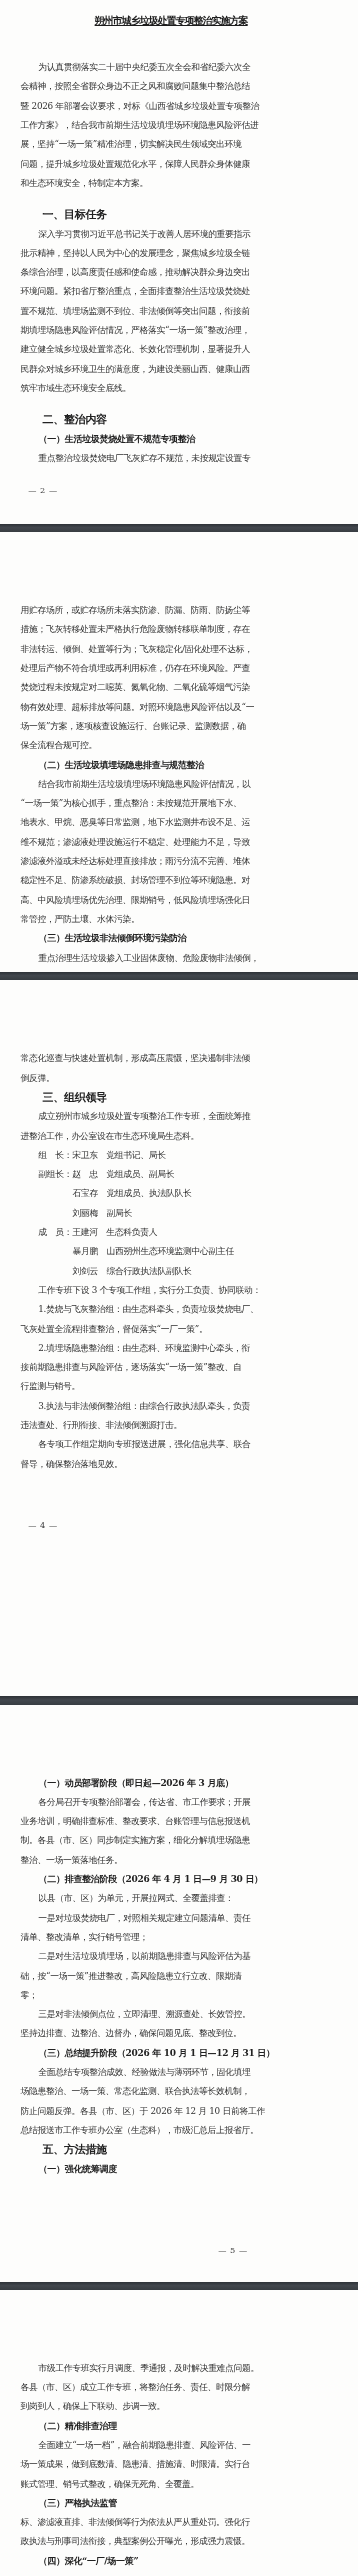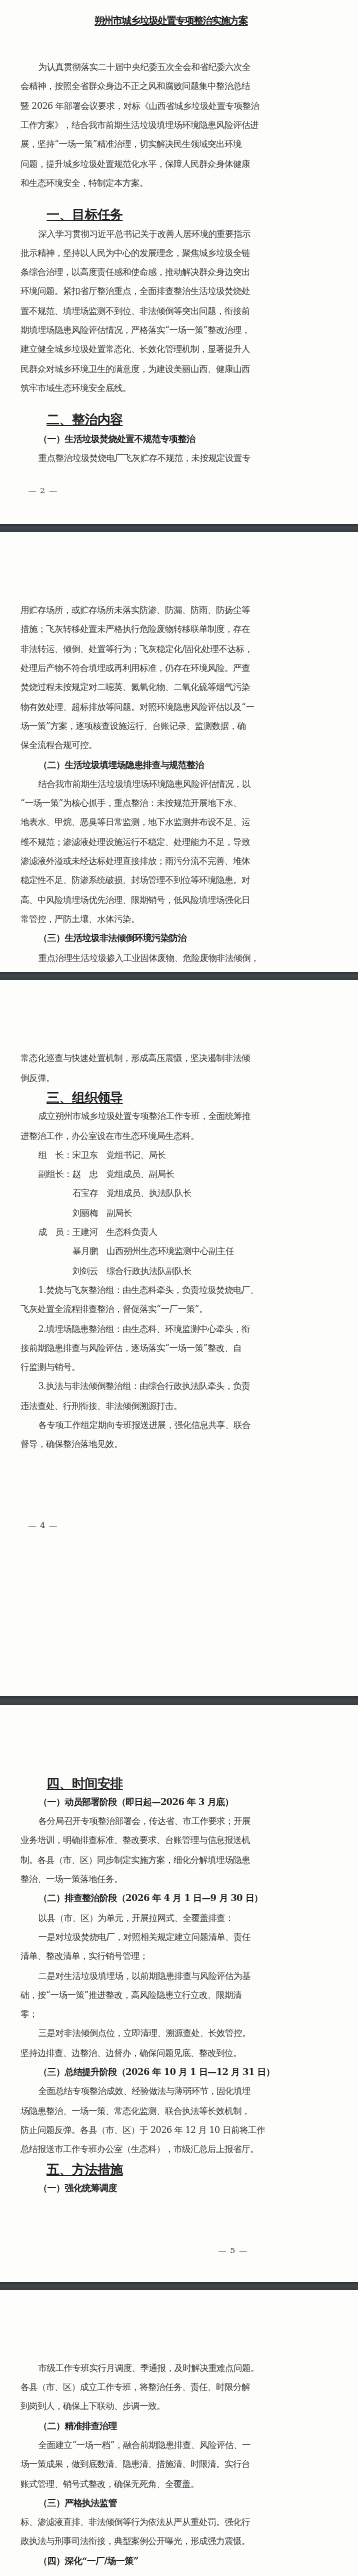--- a/index.html
+++ b/index.html
@@ -20,21 +20,21 @@
     font-size:8.8px;color:var(--text);letter-spacing:-0.3px;
     font-family:"DejaVu Serif","Liberation Serif",serif;
   }
   .ln-title{
     height:26px;line-height:26px;margin:8.2px 0 24px 0;width:227px;
     text-align:right;font-size:10px;font-weight:bold;letter-spacing:-1px;
     color:var(--title);white-space:nowrap;text-decoration:underline;
   }
   .ln-h1{
     font-family:"Liberation Sans","DejaVu Sans",sans-serif;
-    font-weight:bold;font-size:13px;text-indent:2em;color:#222;letter-spacing:-0.3px;text-decoration:underline;
+    font-weight:bold;font-size:11px;text-indent:2em;color:#222;letter-spacing:-0.3px;
   }
   .ln-h2{font-weight:bold;font-size:9px;text-indent:2em;color:#222;}
   .ln-p1{text-indent:2em;}
   .ln-p{text-indent:0;}
   .ln-m1{text-indent:2em;}
   .ln-m2{text-indent:5.9em;}
   
   .pg-0 .ln-h1{margin-top:12px;}
 
   .footer{
@@ -116,36 +116,36 @@
         <div class="ln ln-h1">三、组织领导</div>
         <div class="ln ln-p1">成立朔州市城乡垃圾处置专项整治工作专班，全面统筹推</div>
         <div class="ln ln-p">进整治工作，办公室设在市生态环境局生态科。</div>
         <div class="ln ln-m1">组　长：宋卫东　党组书记、局长</div>
         <div class="ln ln-m1">副组长：赵　忠　党组成员、副局长</div>
         <div class="ln ln-m2">石宝存　党组成员、执法队队长</div>
         <div class="ln ln-m2">刘丽梅　副局长</div>
         <div class="ln ln-m1">成　员：王建河　生态科负责人</div>
         <div class="ln ln-m2">暴月鹏　山西朔州生态环境监测中心副主任</div>
         <div class="ln ln-m2">刘剑云　综合行政执法队副队长</div>
+        <div class="ln ln-p1">工作专班下设 3 个专项工作组，实行分工负责、协同联动：</div>
         <div class="ln ln-p1">1.焚烧与飞灰整治组：由生态科牵头，负责垃圾焚烧电厂、</div>
         <div class="ln ln-p">飞灰处置全流程排查整治，督促落实“一厂一策”。</div>
         <div class="ln ln-p1">2.填埋场隐患整治组：由生态科、环境监测中心牵头，衔</div>
         <div class="ln ln-p">接前期隐患排查与风险评估，逐场落实“一场一策”整改、自</div>
         <div class="ln ln-p">行监测与销号。</div>
         <div class="ln ln-p1">3.执法与非法倾倒整治组：由综合行政执法队牵头，负责</div>
         <div class="ln ln-p">违法查处、行刑衔接、非法倾倒溯源打击。</div>
         <div class="ln ln-p1">各专项工作组定期向专班报送进展，强化信息共享、联合</div>
         <div class="ln ln-p">督导，确保整治落地见效。</div>
       </div>
       <div class="footer left">— 4 —</div>
     </section>
     <div class="sep" style="background: linear-gradient(rgb(46, 50, 55) 0%, rgb(66, 71, 77) 45%, rgb(56, 61, 66) 100%);"></div>
     <section class="page pg-3" style="height: 577px;">
       <div class="content">
-        <div class="ln ln-h1">四、时间安排</div>
         <div class="ln ln-h2">（一）动员部署阶段（即日起—2026 年 3 月底）</div>
         <div class="ln ln-p1">各分局召开专项整治部署会，传达省、市工作要求；开展</div>
         <div class="ln ln-p">业务培训，明确排查标准、整改要求、台账管理与信息报送机</div>
         <div class="ln ln-p">制。各县（市、区）同步制定实施方案，细化分解填埋场隐患</div>
         <div class="ln ln-p">整治、一场一策落地任务。</div>
         <div class="ln ln-h2">（二）排查整治阶段（2026 年 4 月 1 日—9 月 30 日）</div>
         <div class="ln ln-p1">以县（市、区）为单元，开展拉网式、全覆盖排查：</div>
         <div class="ln ln-p1">一是对垃圾焚烧电厂，对照相关规定建立问题清单、责任</div>
         <div class="ln ln-p">清单、整改清单，实行销号管理；</div>
         <div class="ln ln-p1">二是对生活垃圾填埋场，以前期隐患排查与风险评估为基</div>

